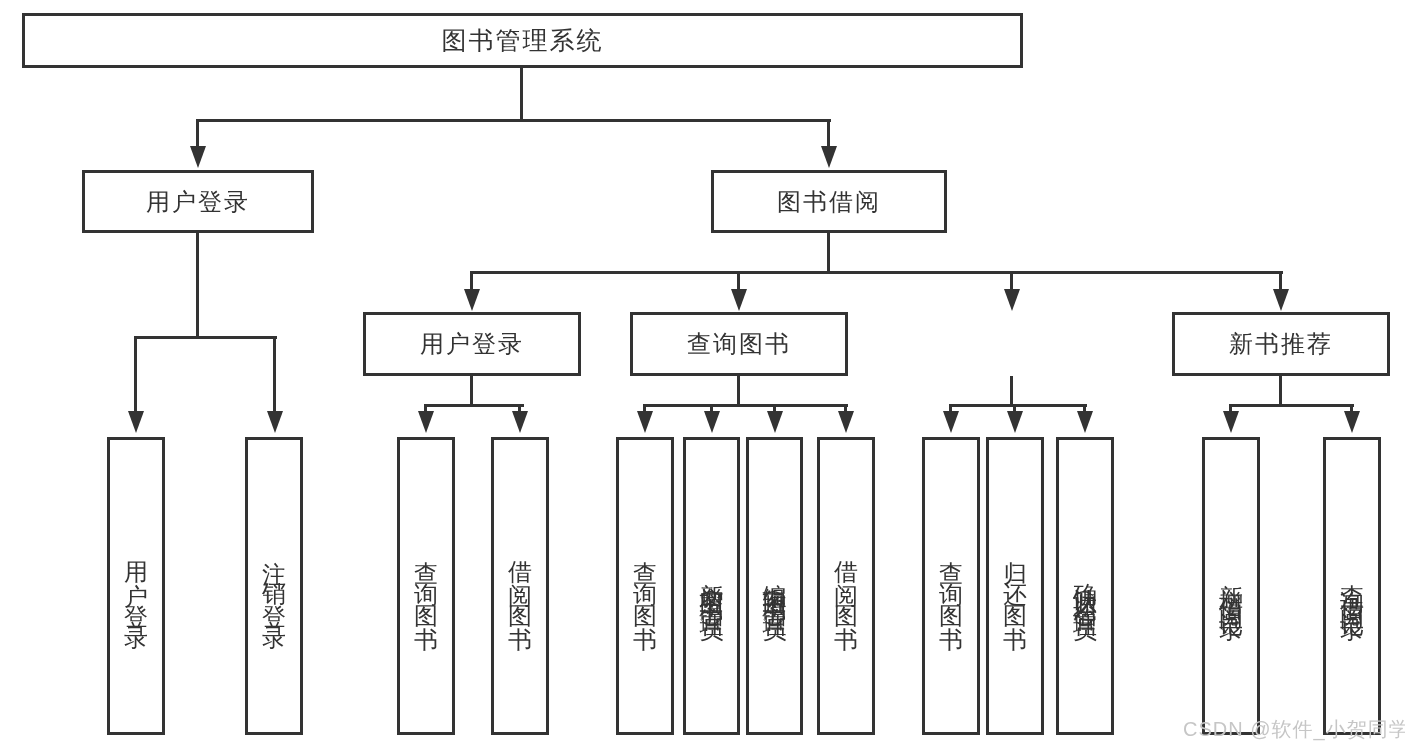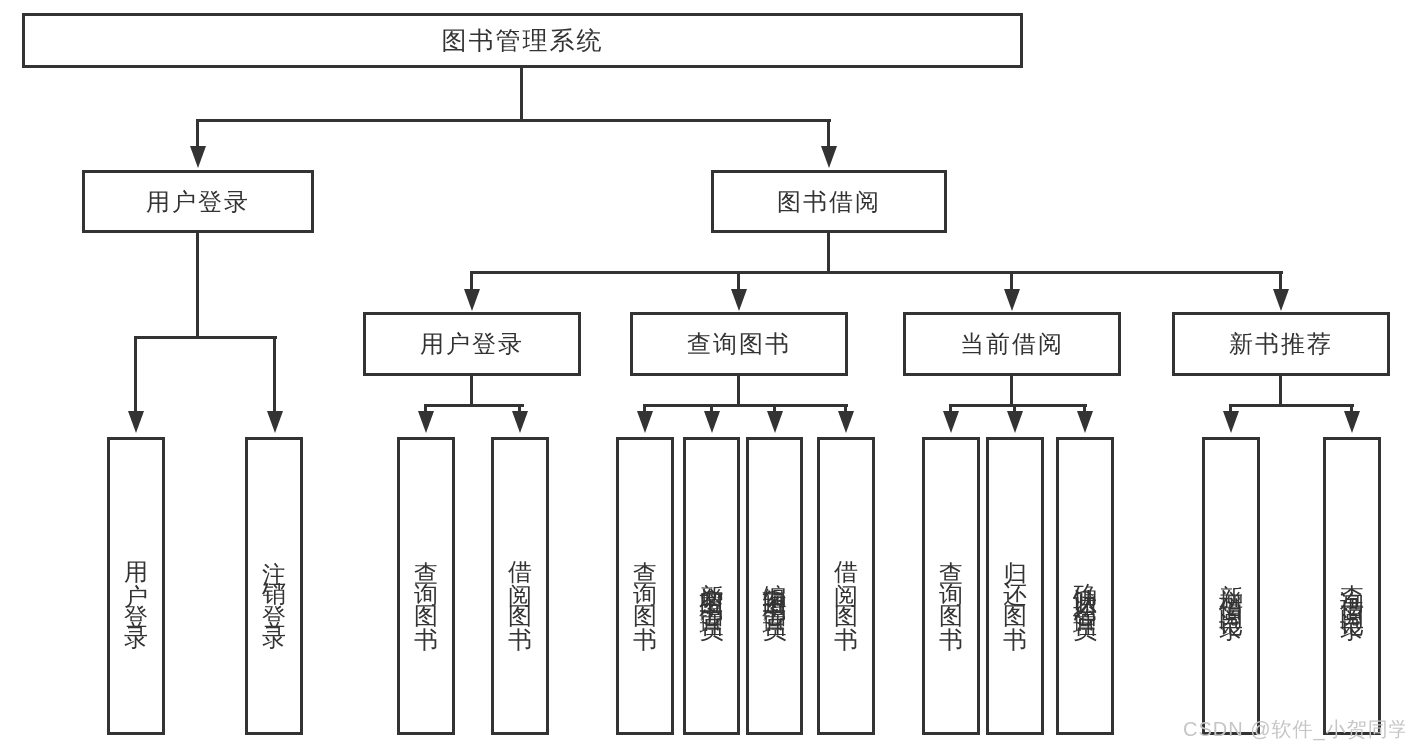--- a/index.html
+++ b/index.html
@@ -70,21 +70,20 @@
   <div class="ah" style="left:464px;top:289px"></div>
   <div class="vl" style="left:737px;top:271px;height:20px"></div>
   <div class="ah" style="left:731px;top:289px"></div>
   <div class="vl" style="left:1010px;top:271px;height:20px"></div>
   <div class="ah" style="left:1004px;top:289px"></div>
   <div class="vl" style="left:1279px;top:271px;height:20px"></div>
   <div class="ah" style="left:1273px;top:289px"></div>
 
   <div class="box hbox" style="left:363px;top:312px;width:218px;height:64px">用户登录</div>
   <div class="box hbox" style="left:630px;top:312px;width:218px;height:64px">查询图书</div>
-  <div class="box hbox" style="left:903px;top:312px;width:218px;height:64px">当前借阅</div>
   <div class="box hbox" style="left:1172px;top:312px;width:218px;height:64px">新书推荐</div>
 
   <div class="vl" style="left:470px;top:376px;height:31px"></div>
   <div class="hl" style="left:424px;top:404px;width:100px"></div>
   <div class="vl" style="left:424px;top:404px;height:9px"></div>
   <div class="ah" style="left:418px;top:411px"></div>
   <div class="vl" style="left:518px;top:404px;height:9px"></div>
   <div class="ah" style="left:512px;top:411px"></div>
 
   <div class="vl" style="left:737px;top:376px;height:31px"></div>

